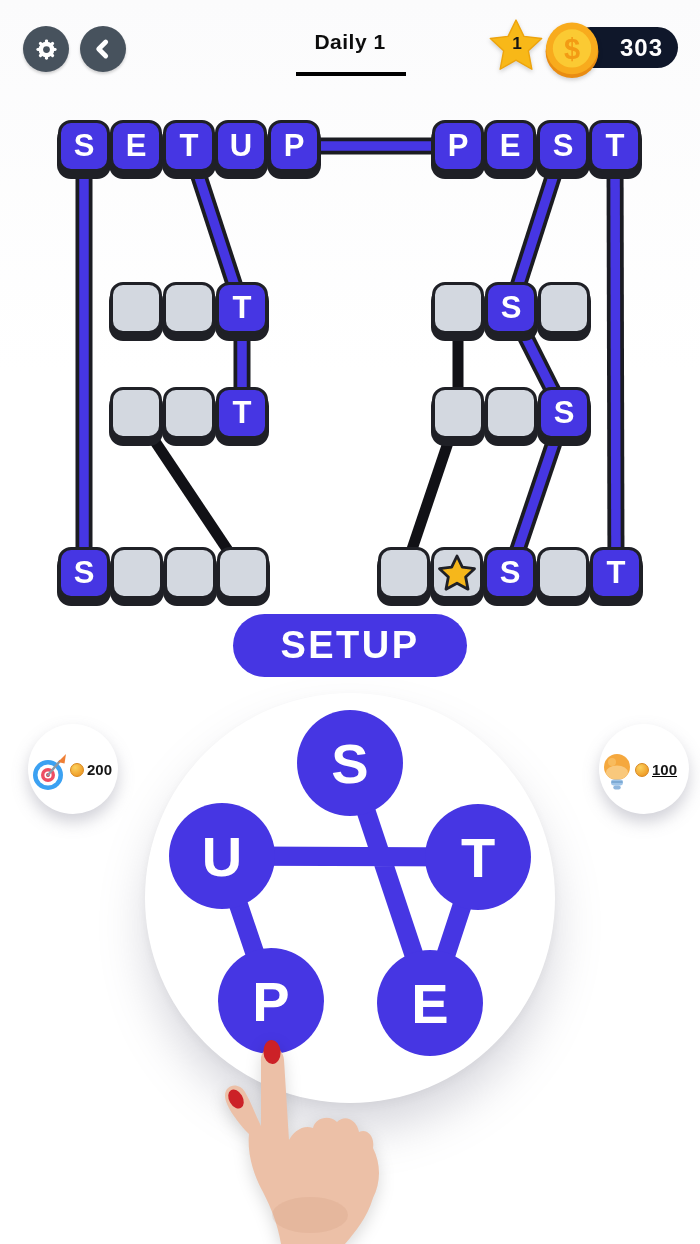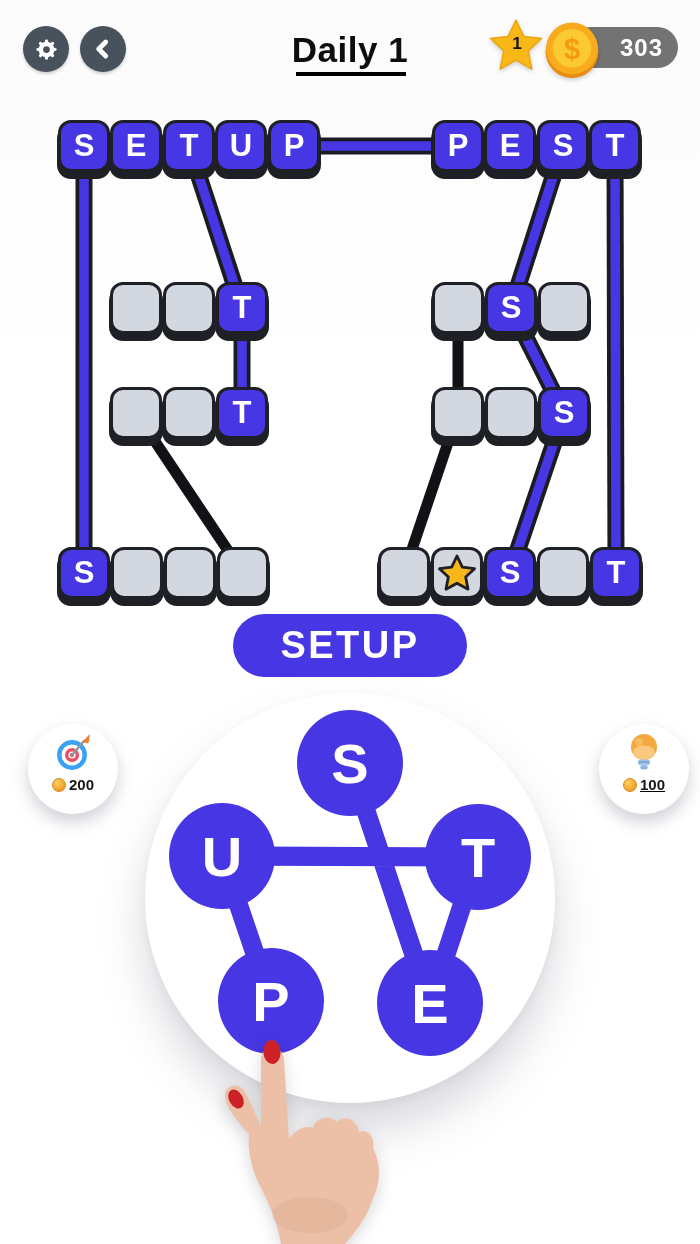--- a/index.html
+++ b/index.html
@@ -8,26 +8,26 @@
     background:linear-gradient(#fbfbfc,#ffffff 30%);
     font-family:"Liberation Sans",sans-serif;
   }
   
   .circle-btn{position:absolute;width:46px;height:46px;border-radius:50%;
     background:#47525d;display:flex;align-items:center;justify-content:center;
     box-shadow:0 2px 3px rgba(0,0,0,.18);}
   #settings-btn{left:23px;top:26px;}
   #back-btn{left:80px;top:26px;}
   .page-title{position:absolute;left:0;top:30px;width:700px;text-align:center;
-    font-size:35px;font-weight:bold;color:#0d0d0d;letter-spacing:.5px;}
+    font-size:21px;font-weight:bold;color:#0d0d0d;letter-spacing:.5px;}
   .title-underline{position:absolute;left:296px;top:72px;width:110px;height:4px;background:#000;}
   .star-badge{position:absolute;left:488px;top:17px;width:56px;height:56px;
     filter:drop-shadow(0 2px 2px rgba(0,0,0,.18));}
   .coin-pill{position:absolute;left:570px;top:27px;width:108px;height:41px;border-radius:21px;
-    background:#737373;color:#fff;font-weight:bold;font-size:24px;letter-spacing:1px;
+    background:#0f172a;color:#fff;font-weight:bold;font-size:24px;letter-spacing:1px;
     display:flex;align-items:center;justify-content:flex-end;padding-right:15px;box-sizing:border-box;z-index:1;}
   .coin-top{position:absolute;left:543px;top:21px;width:58px;height:58px;z-index:2;
     filter:drop-shadow(0 2px 2px rgba(0,0,0,.18));}
   
   #board-lines{position:absolute;left:0;top:0;width:700px;height:1244px;z-index:1;}
   #board-tiles{position:absolute;left:0;top:0;width:700px;height:1244px;z-index:2;}
   .tile{position:absolute;width:46px;height:46px;border:3px solid #1f2026;border-radius:13px;
     box-shadow:0 6px 0 1px #1f2026;display:flex;align-items:center;justify-content:center;
     color:#fff;font-size:31px;font-weight:bold;}
   .tile.solved{background:#4636e3;}
@@ -39,21 +39,21 @@
     color:#fff;font-size:38px;font-weight:bold;letter-spacing:2.5px;text-align:center;}
   
   .wheel{position:absolute;left:145px;top:693px;width:410px;height:410px;border-radius:50%;
     background:#fff;z-index:3;
     box-shadow:0 28px 45px rgba(130,130,150,.30),0 4px 10px rgba(0,0,0,.05);}
   .wheel svg{position:absolute;left:0;top:0;}
   .wheel-letter{position:absolute;width:106px;height:106px;border-radius:50%;background:#4636e3;
     color:#fff;font-size:56px;font-weight:bold;display:flex;align-items:center;justify-content:center;}
   
   .booster{position:absolute;width:90px;height:90px;border-radius:50%;background:#fff;z-index:3;
-    box-shadow:0 8px 16px rgba(120,120,140,.35);display:flex;flex-direction:column;align-items:center;}
+    box-shadow:0 8px 16px rgba(120,120,140,.35);display:flex;flex-direction:row;align-items:center;}
   #booster-dart{left:28px;top:724px;}
   #booster-hint{left:599px;top:724px;text-decoration:underline;}
   .booster .icn{margin-top:9px;}
   .cost{display:flex;align-items:center;gap:3px;font-size:15px;font-weight:bold;color:#161616;margin-top:1px;}
   .cost-coin{width:14px;height:14px;border-radius:50%;
     background:radial-gradient(circle at 35% 30%,#fbd15e,#ef9d28 75%);border:1px solid #d8861c;box-sizing:border-box;}
   
   .hand{position:absolute;left:195px;top:1040px;z-index:10;filter:drop-shadow(0 6px 8px rgba(0,0,0,.15));}
 </style>
 </head>

